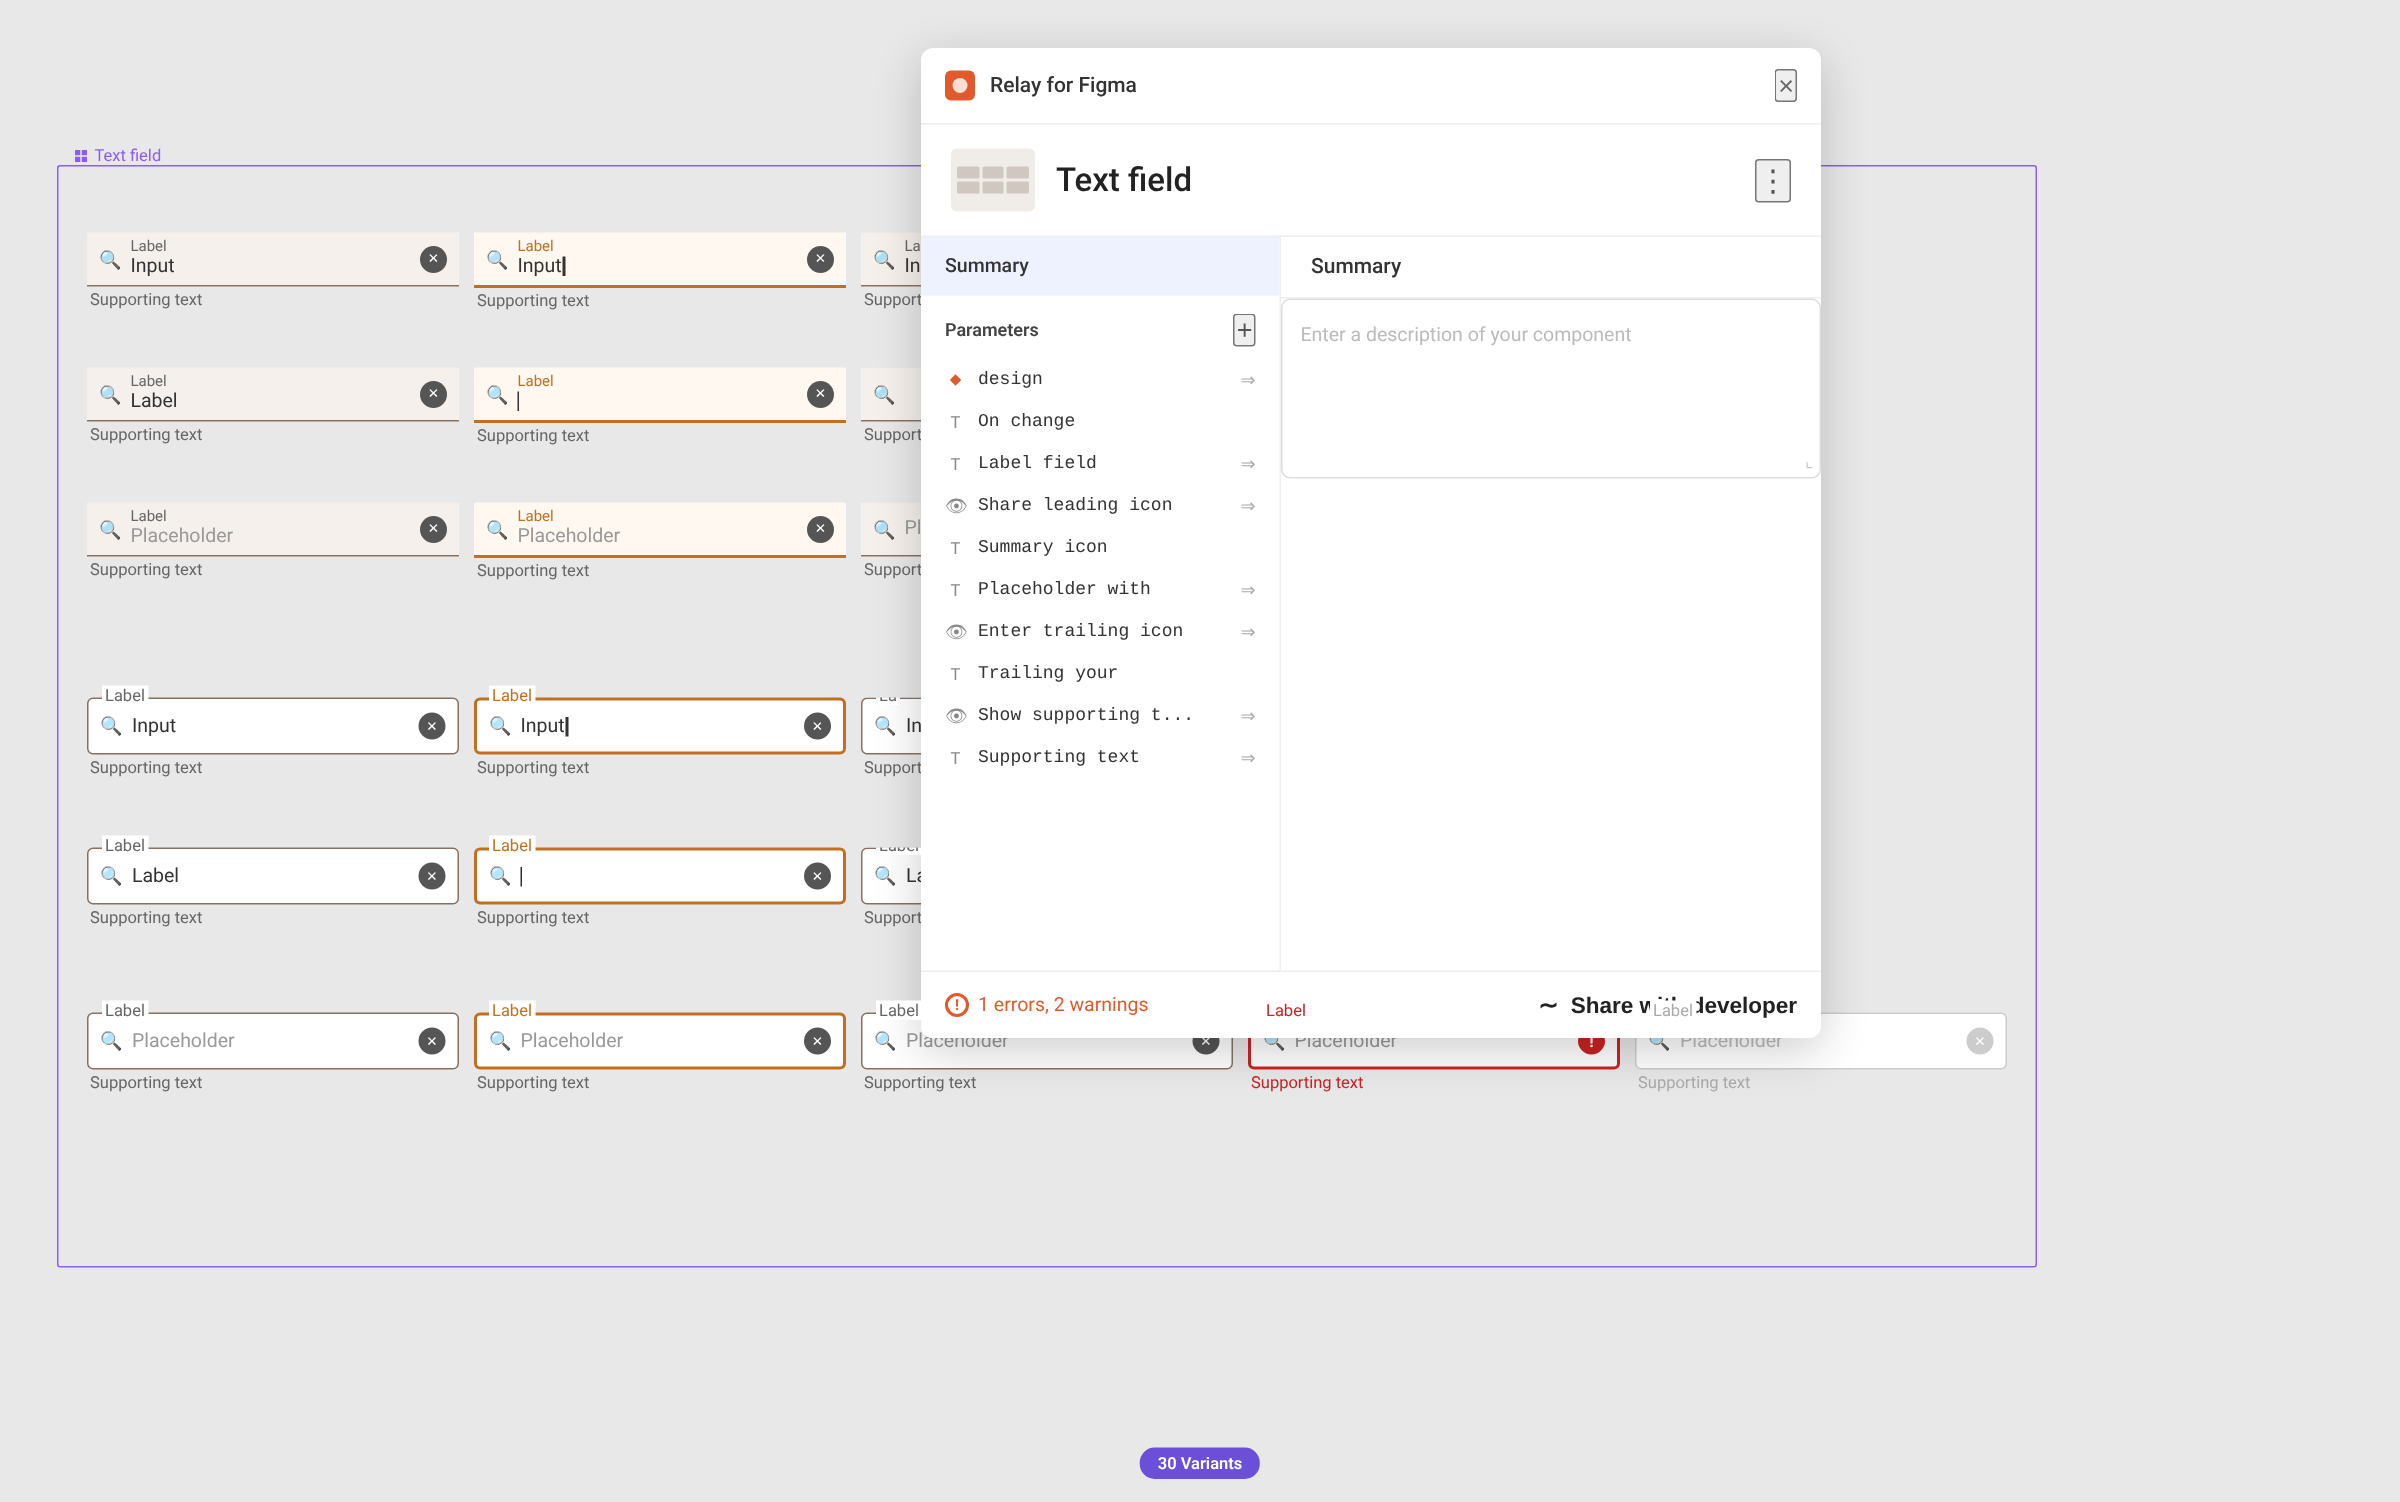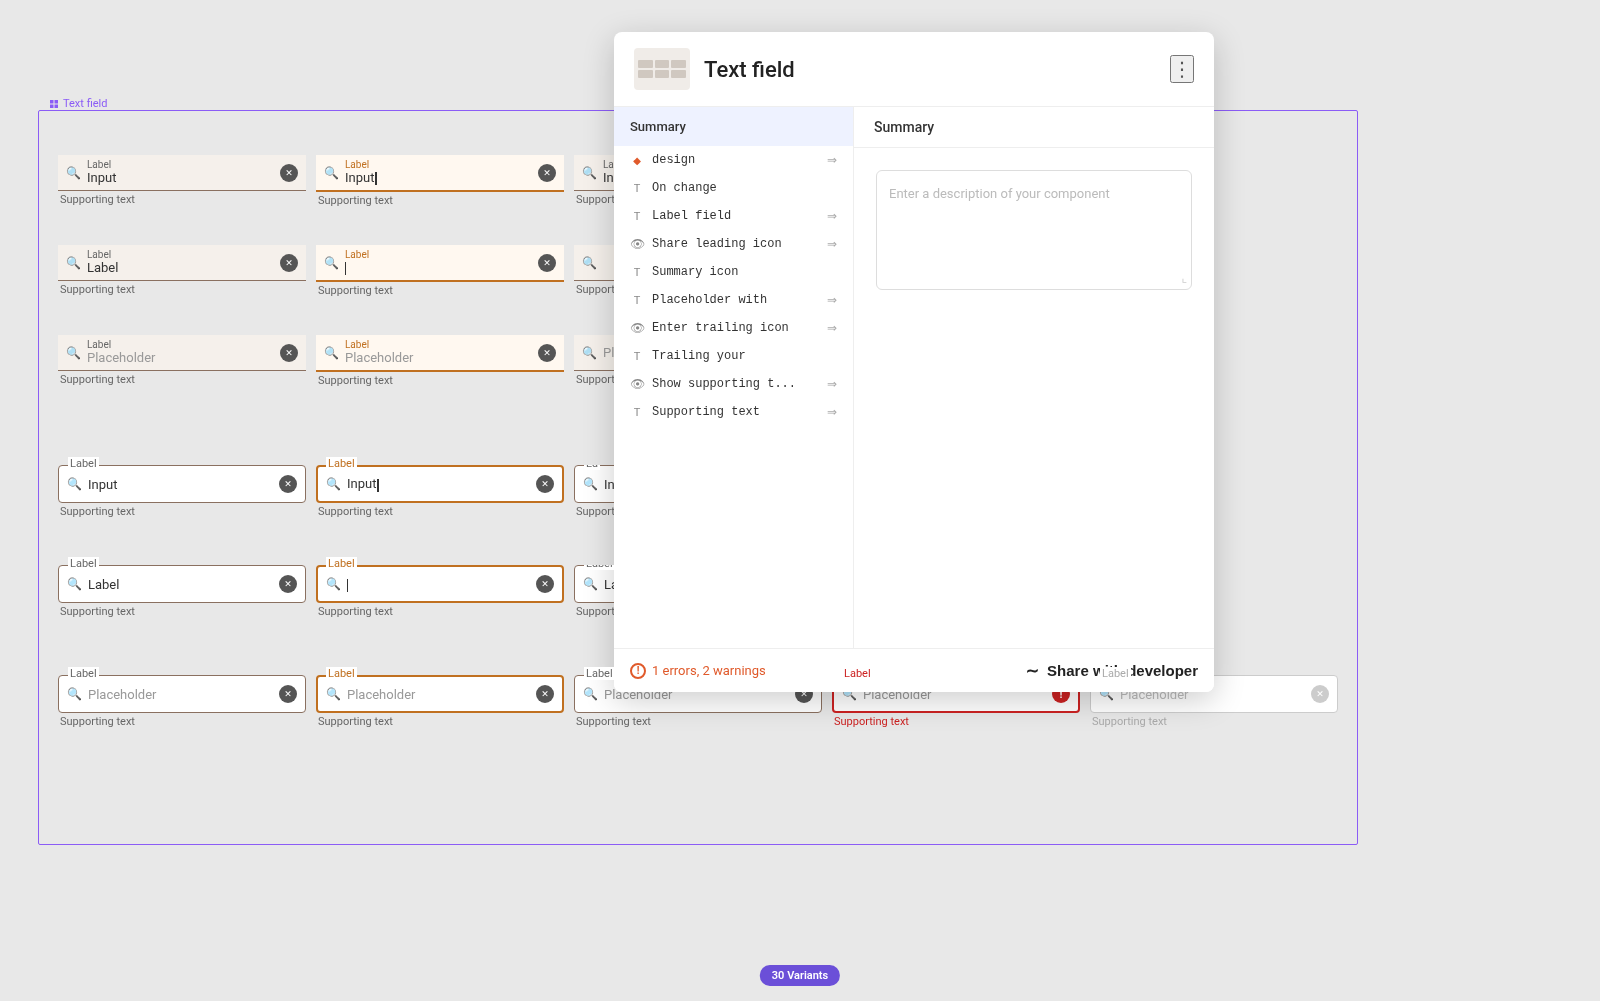--- a/index.html
+++ b/index.html
@@ -234,21 +234,21 @@
 
     .right-pane-title {
       padding: 12px 20px;
       font-size: 14px;
       font-weight: 500;
       color: #333;
       border-bottom: 1px solid #eee;
     }
 
     .description-area {
-      margin: 22px;
+      margin: 0;
       border: 1px solid #ddd;
       border-radius: 6px;
       padding: 12px;
       min-height: 120px;
       position: relative;
     }
 
     .description-placeholder {
       color: #bbb;
       font-size: 13px;
@@ -595,20 +595,29 @@
       <span style="font-size:11px;color:#aaa;margin-left:2px;">Supporting text</span>
     </div>
   </div>
 
   <div style="position:absolute;bottom:15px;left:50%;transform:translateX(-50%);">
     <div style="background:#6b4fd8;color:white;font-size:11px;font-weight:600;padding:4px 12px;border-radius:10px;display:inline-block;">30 Variants</div>
   </div>
 
   <div class="relay-panel">
 
+    <div class="panel-header">
+      <div class="relay-icon">
+        <svg width="12" height="12" viewBox="0 0 12 12">
+          <circle cx="6" cy="6" r="5" fill="white" opacity="0.8"></circle>
+        </svg>
+      </div>
+      <span class="panel-title">Relay for Figma</span>
+      <button class="close-panel-btn">×</button>
+    </div>
 
     <div class="panel-component-header">
       <div class="component-thumbnail">
         <div class="component-thumbnail-grid">
           <div class="thumbnail-item"></div>
           <div class="thumbnail-item"></div>
           <div class="thumbnail-item"></div>
           <div class="thumbnail-item"></div>
           <div class="thumbnail-item"></div>
           <div class="thumbnail-item"></div>
@@ -618,20 +627,24 @@
       <button class="more-btn">⋮</button>
     </div>
 
     <div class="panel-body">
 
       <div class="left-pane">
         <div class="summary-tab">
           <span>Summary</span>
         </div>
 
+        <div class="parameters-header">
+          <span>Parameters</span>
+          <button class="add-param-btn">+</button>
+        </div>
 
         <div class="param-list">
 
           <div class="param-item">
             <span class="param-icon diamond">◆</span>
             <span class="param-name">design</span>
             <span class="param-arrow">⇒</span>
           </div>
 
           <div class="param-item">

